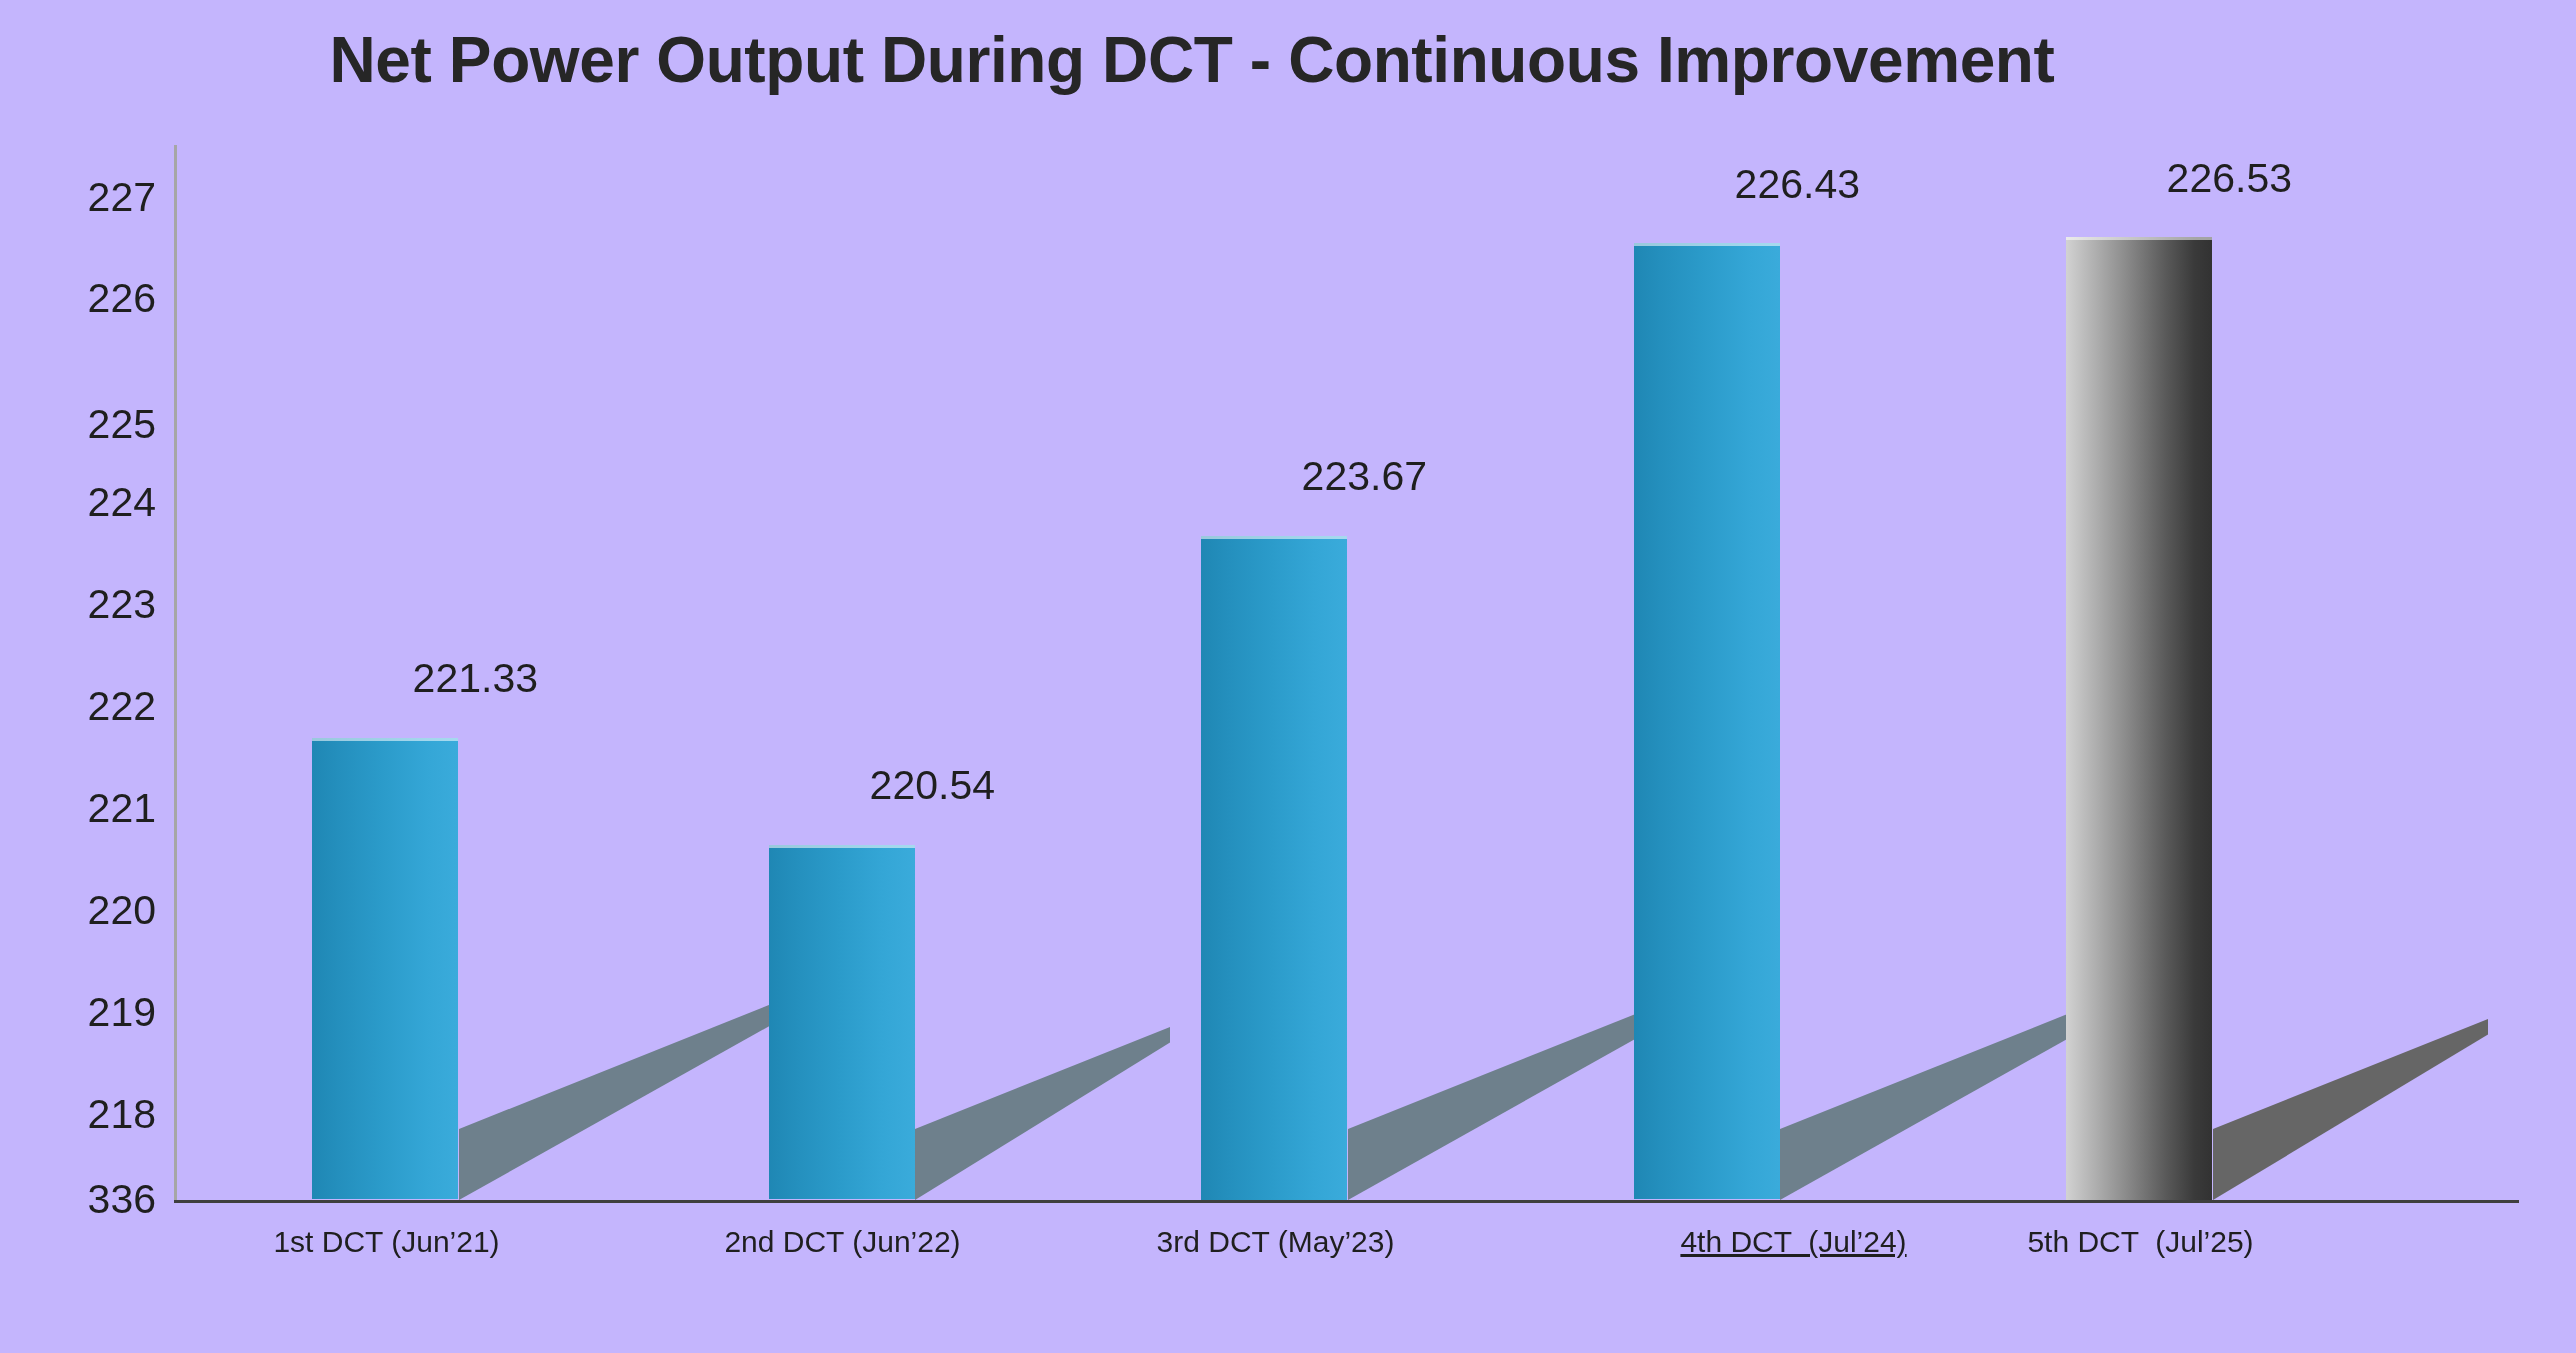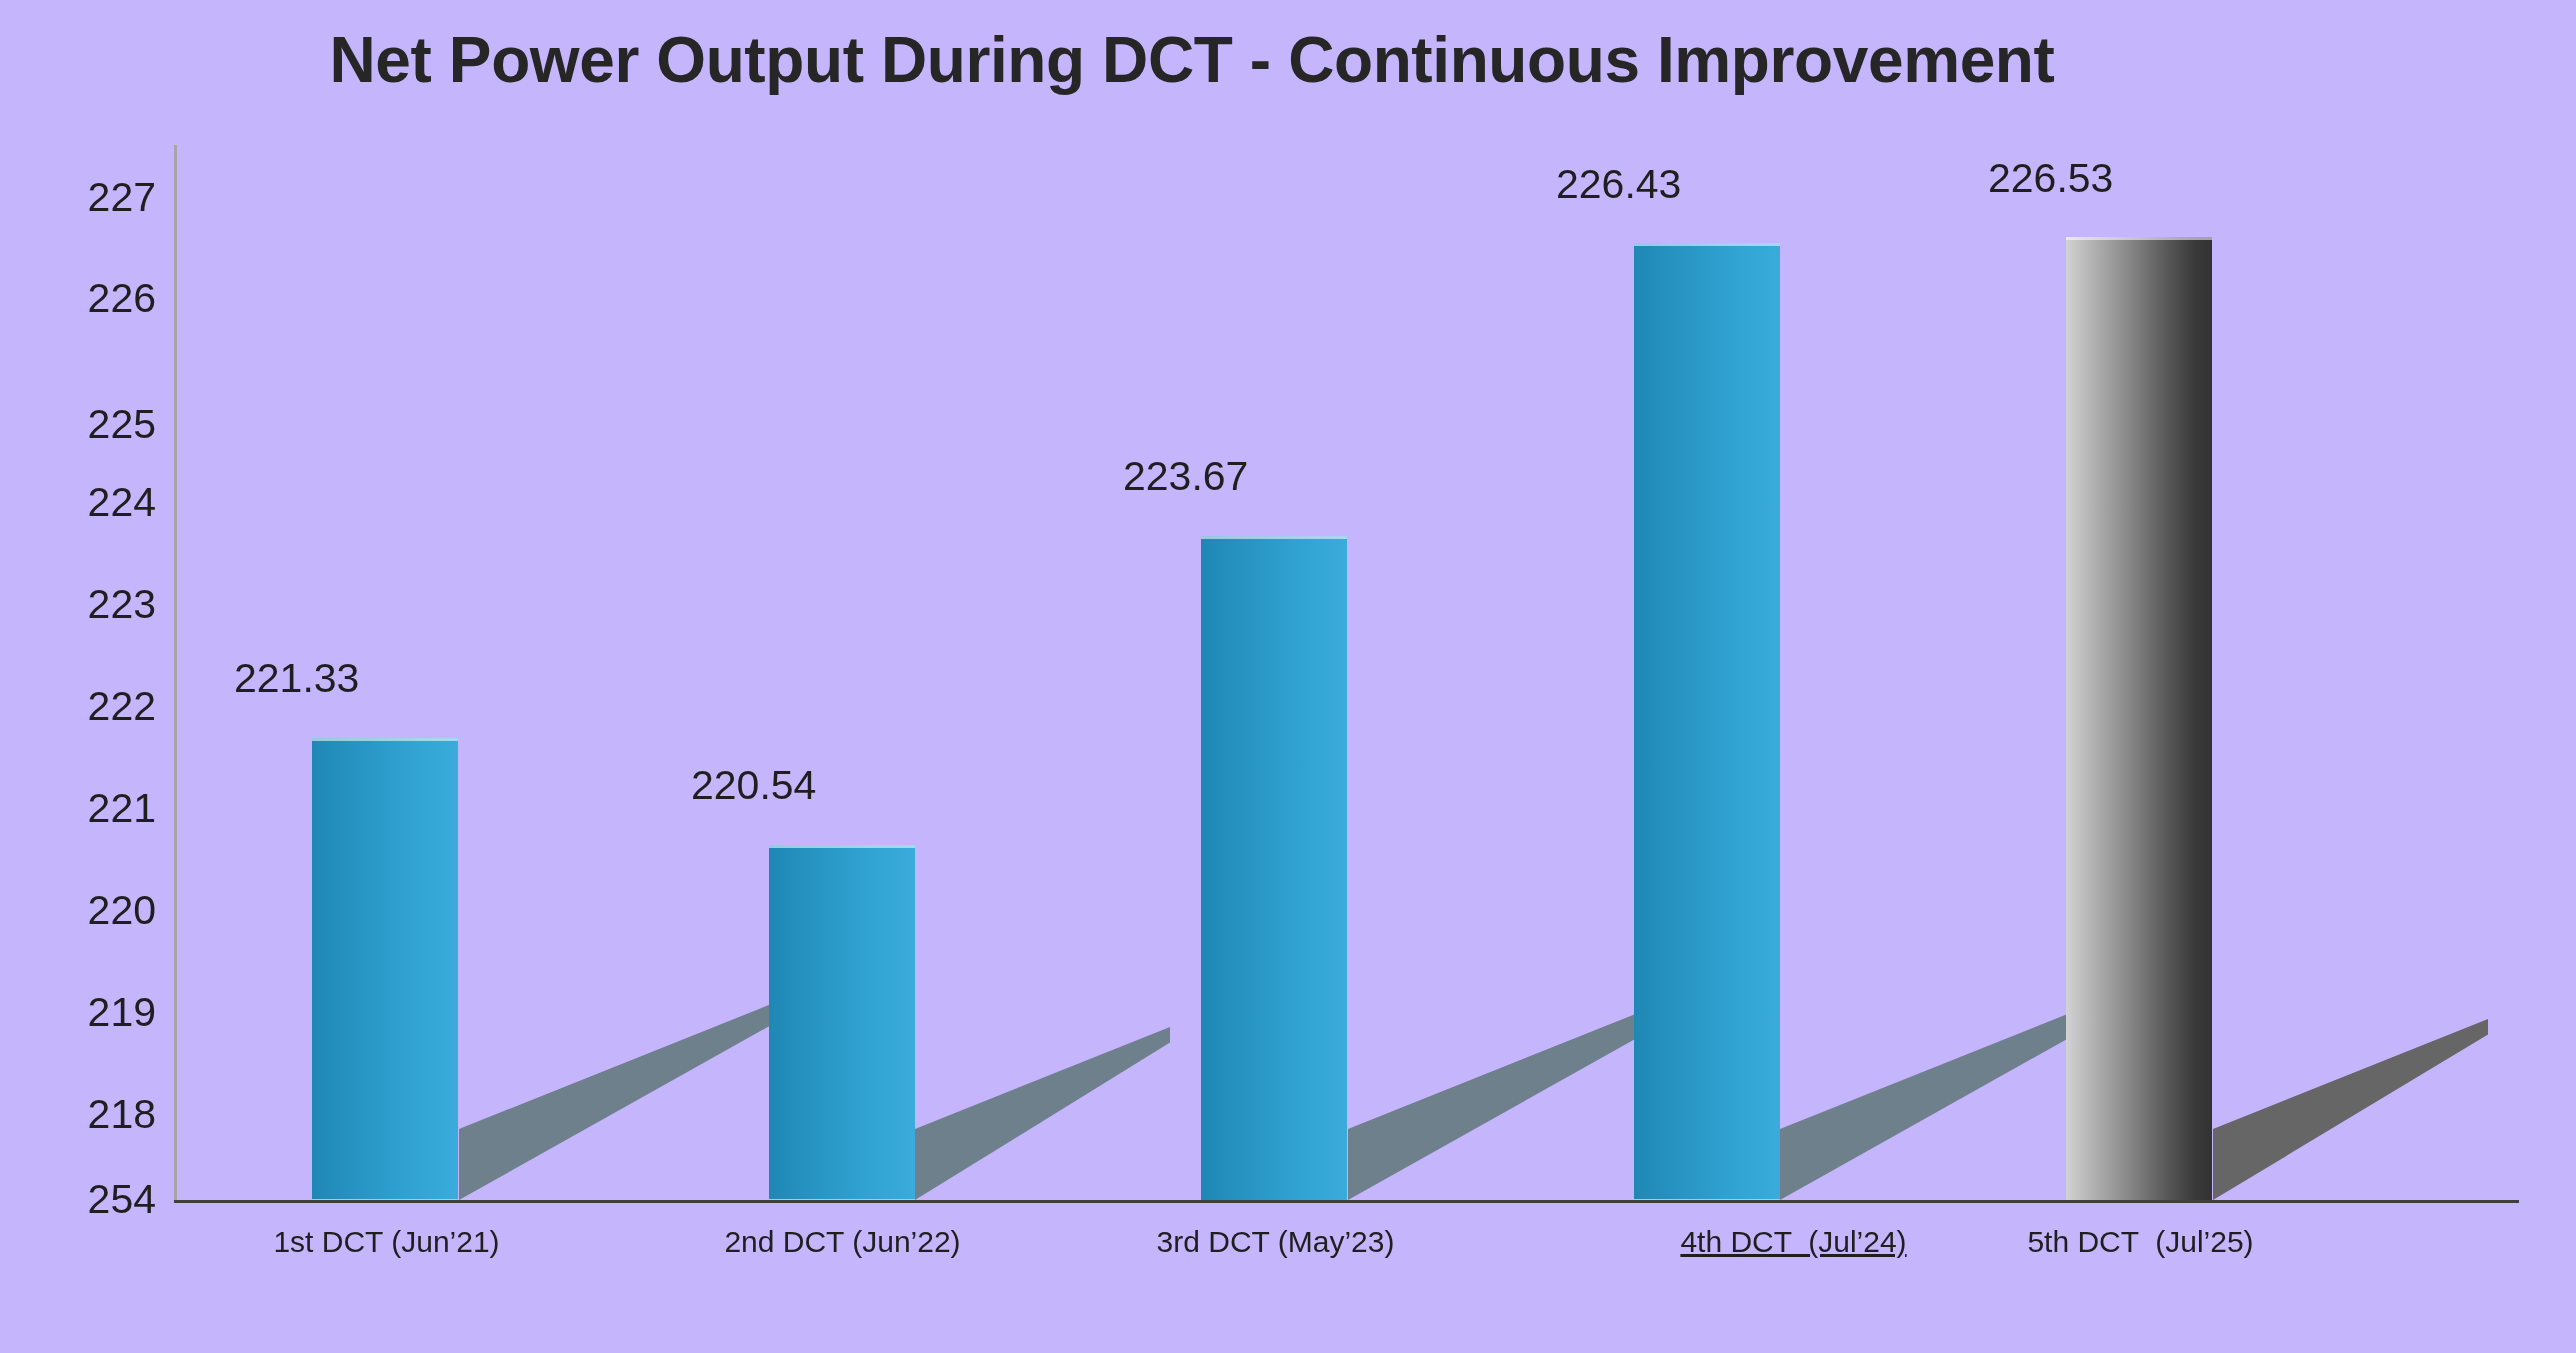--- a/index.html
+++ b/index.html
@@ -57,21 +57,21 @@
   }
   .bar-body.gray{
     background:linear-gradient(to right,#d2d2d2 0%,#b6b6b6 16%,#8d8d8d 40%,#5a5a5a 68%,#3a3a3a 88%,#323232 100%);
   }
   .bar-body .bar-highlight{
     position:absolute;left:0;right:0;top:0;height:2.5px;background:rgba(255,255,255,0.55);
   }
 
   .bar-value{
     position:absolute;
-    text-align:left;
+    text-align:right;
     font-size:41px;
     color:#1f1f1f;
     line-height:1;
     white-space:nowrap;
     font-family:"Liberation Sans", sans-serif;
   }
 
   
   .cat-label{
     position:absolute;top:1227px;
@@ -94,21 +94,21 @@
       <div class="y-tick" style="top: 177px;">227</div>
       <div class="y-tick" style="top: 278px;">226</div>
       <div class="y-tick" style="top: 404px;">225</div>
       <div class="y-tick" style="top: 482px;">224</div>
       <div class="y-tick" style="top: 584px;">223</div>
       <div class="y-tick" style="top: 686px;">222</div>
       <div class="y-tick" style="top: 788px;">221</div>
       <div class="y-tick" style="top: 890px;">220</div>
       <div class="y-tick" style="top: 992px;">219</div>
       <div class="y-tick" style="top: 1094px;">218</div>
-      <div class="y-tick" style="top: 1179px;">254</div>
+      <div class="y-tick" style="top: 1179px;">336</div>
     </div>
 
   <div id="y-axis-line"></div>
   <div id="x-axis-line"></div>
 
   <div id="bars-layer">
       <div class="bar-group" style="left: 0px;">
         <div class="bar-shadow" style="left: 459px; width: 345px; top: 991px; height: 209px; clip-path: polygon(0px 138px, 345px 0px, 345px 15.6px, 0px 209px);"></div>
         <div class="bar-body" style="left: 312px; width: 146px; top: 738px; height: 461px;">
           <div class="bar-highlight"></div>

